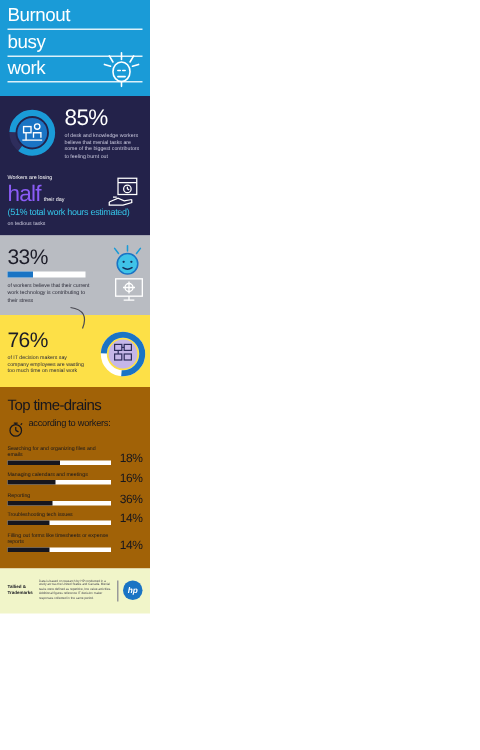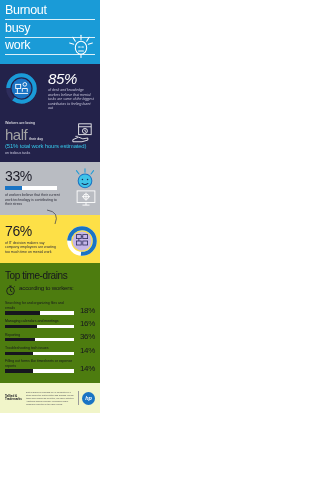--- a/index.html
+++ b/index.html
@@ -33,21 +33,21 @@
     position:absolute;
     right:6px;
     bottom:4px;
     width:26px;
     height:26px;
   }
 
   
   .navy { background:#23224a; padding:6px 5px; }
 
-  .stat85 { display:flex; align-items:flex-start; gap:10px;font-style:italic; }
+  .stat85 { display:flex; align-items:flex-start; gap:5px; }
   .donut85 { flex:0 0 auto; width:33px; height:33px; position:relative; margin-top:2px; }
   .s85-txt { flex:1 1 auto; padding-top:1px; }
   .big-num {
     color:#ffffff;
     font-size:15px;
     line-height:15px;
     letter-spacing:-0.4px;
   }
   .small-body {
     color:#c9c8dd;
@@ -55,21 +55,21 @@
     line-height:4.6px;
     margin-top:2px;
   }
 
   .divider-navy { height:6px; }
 
   .half-wrap { padding-top:4px; position:relative; }
   .eyebrow { color:#ffffff; font-size:3.6px; line-height:5px; margin-bottom:1px; }
   .half-row { display:flex; align-items:baseline; gap:2px; }
   .half-word {
-    color:#a3a3a3;
+    color:#8b5cf6;
     font-size:15px;
     line-height:15px;
     letter-spacing:-0.5px;
   }
   .half-sub { color:#ffffff; font-size:3.6px; line-height:5px; }
   .cyan-line {
     color:#35c4e8;
     font-size:6px;
     line-height:8px;
     margin-top:0.5px;
@@ -97,21 +97,21 @@
   .face-icon { position:absolute; right:3px; top:6px; width:24px; height:24px; }
   .mon-icon { position:absolute; right:3px; top:28px; width:22px; height:16px; }
 
   
   .lav { background:#fde047; padding:9px 5px 8px 5px; position:relative; }
   .swoosh { position:absolute; left:46px; top:-6px; width:20px; height:16px; }
   .lav-body { width:52px; }
   .donut76 { position:absolute; right:2px; top:10px; width:32px; height:32px; }
 
   
-  .green { background:#4d7c0f; padding:7px 5px 6px 5px; }
+  .green { background:#a16207; padding:7px 5px 6px 5px; }
   .chart-title {
     color:#16161e;
     font-size:10px;
     line-height:11px;
     letter-spacing:-0.4px;
   }
   .acc-row { display:flex; align-items:flex-start; gap:3px; margin-top:3px; }
   .stopwatch { flex:0 0 auto; width:11px; height:12px; margin-top:0.5px; }
   .acc-txt { color:#16161e; font-size:6.2px; line-height:7px; letter-spacing:-0.2px; }
 

